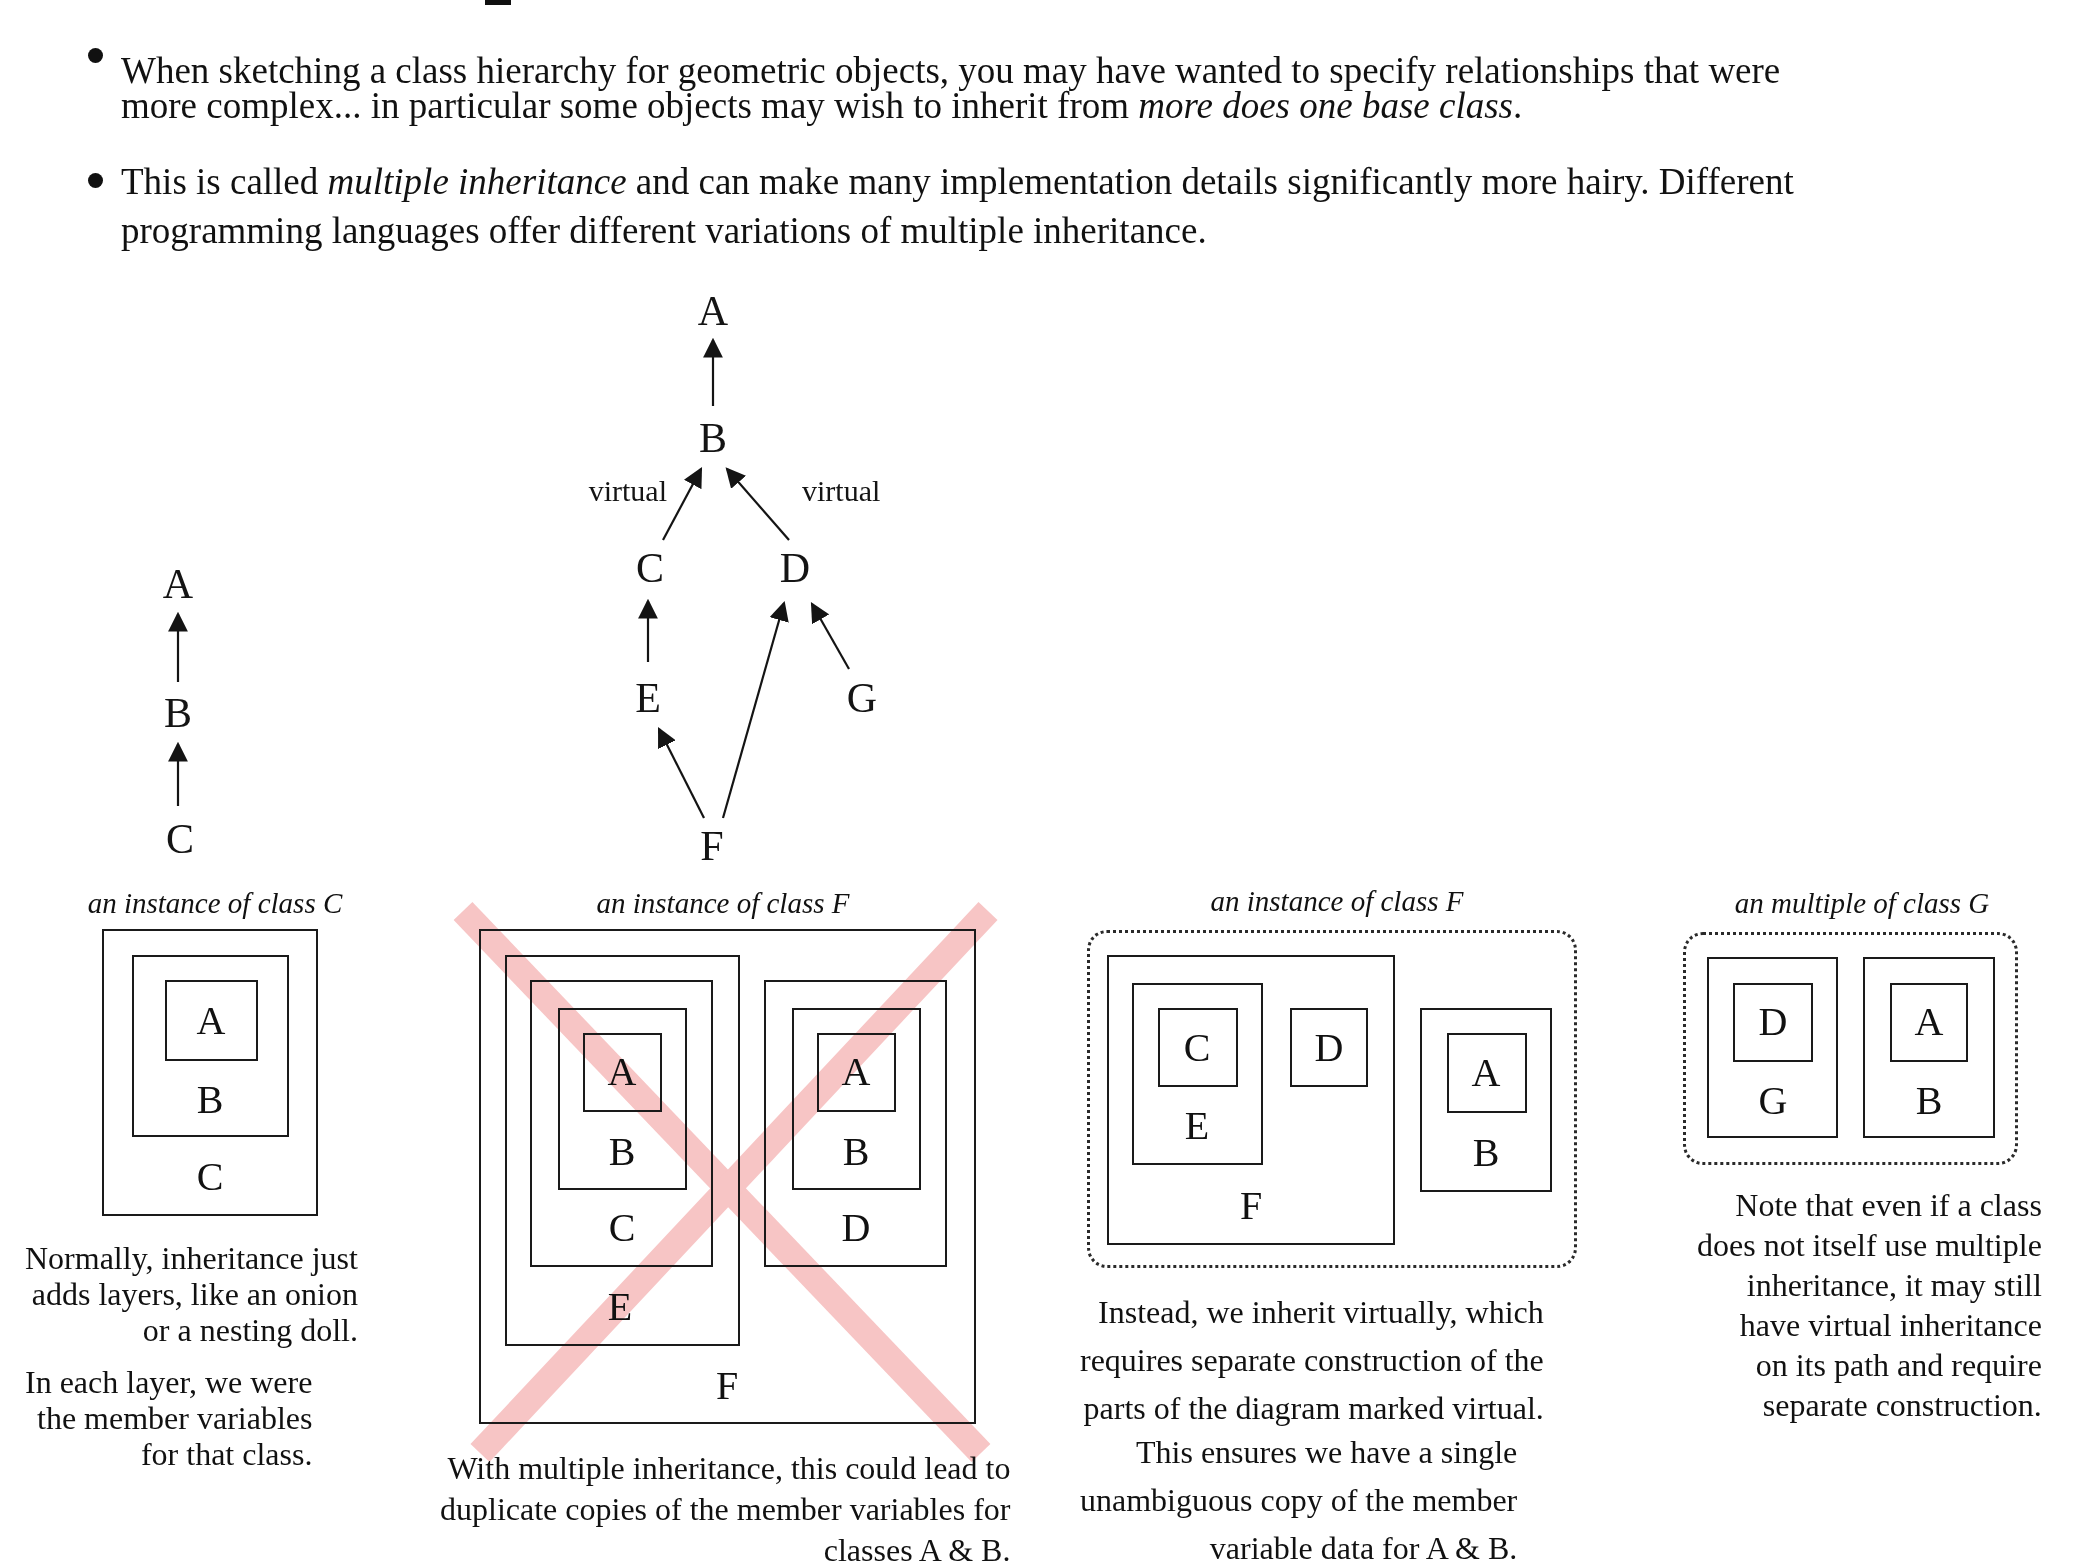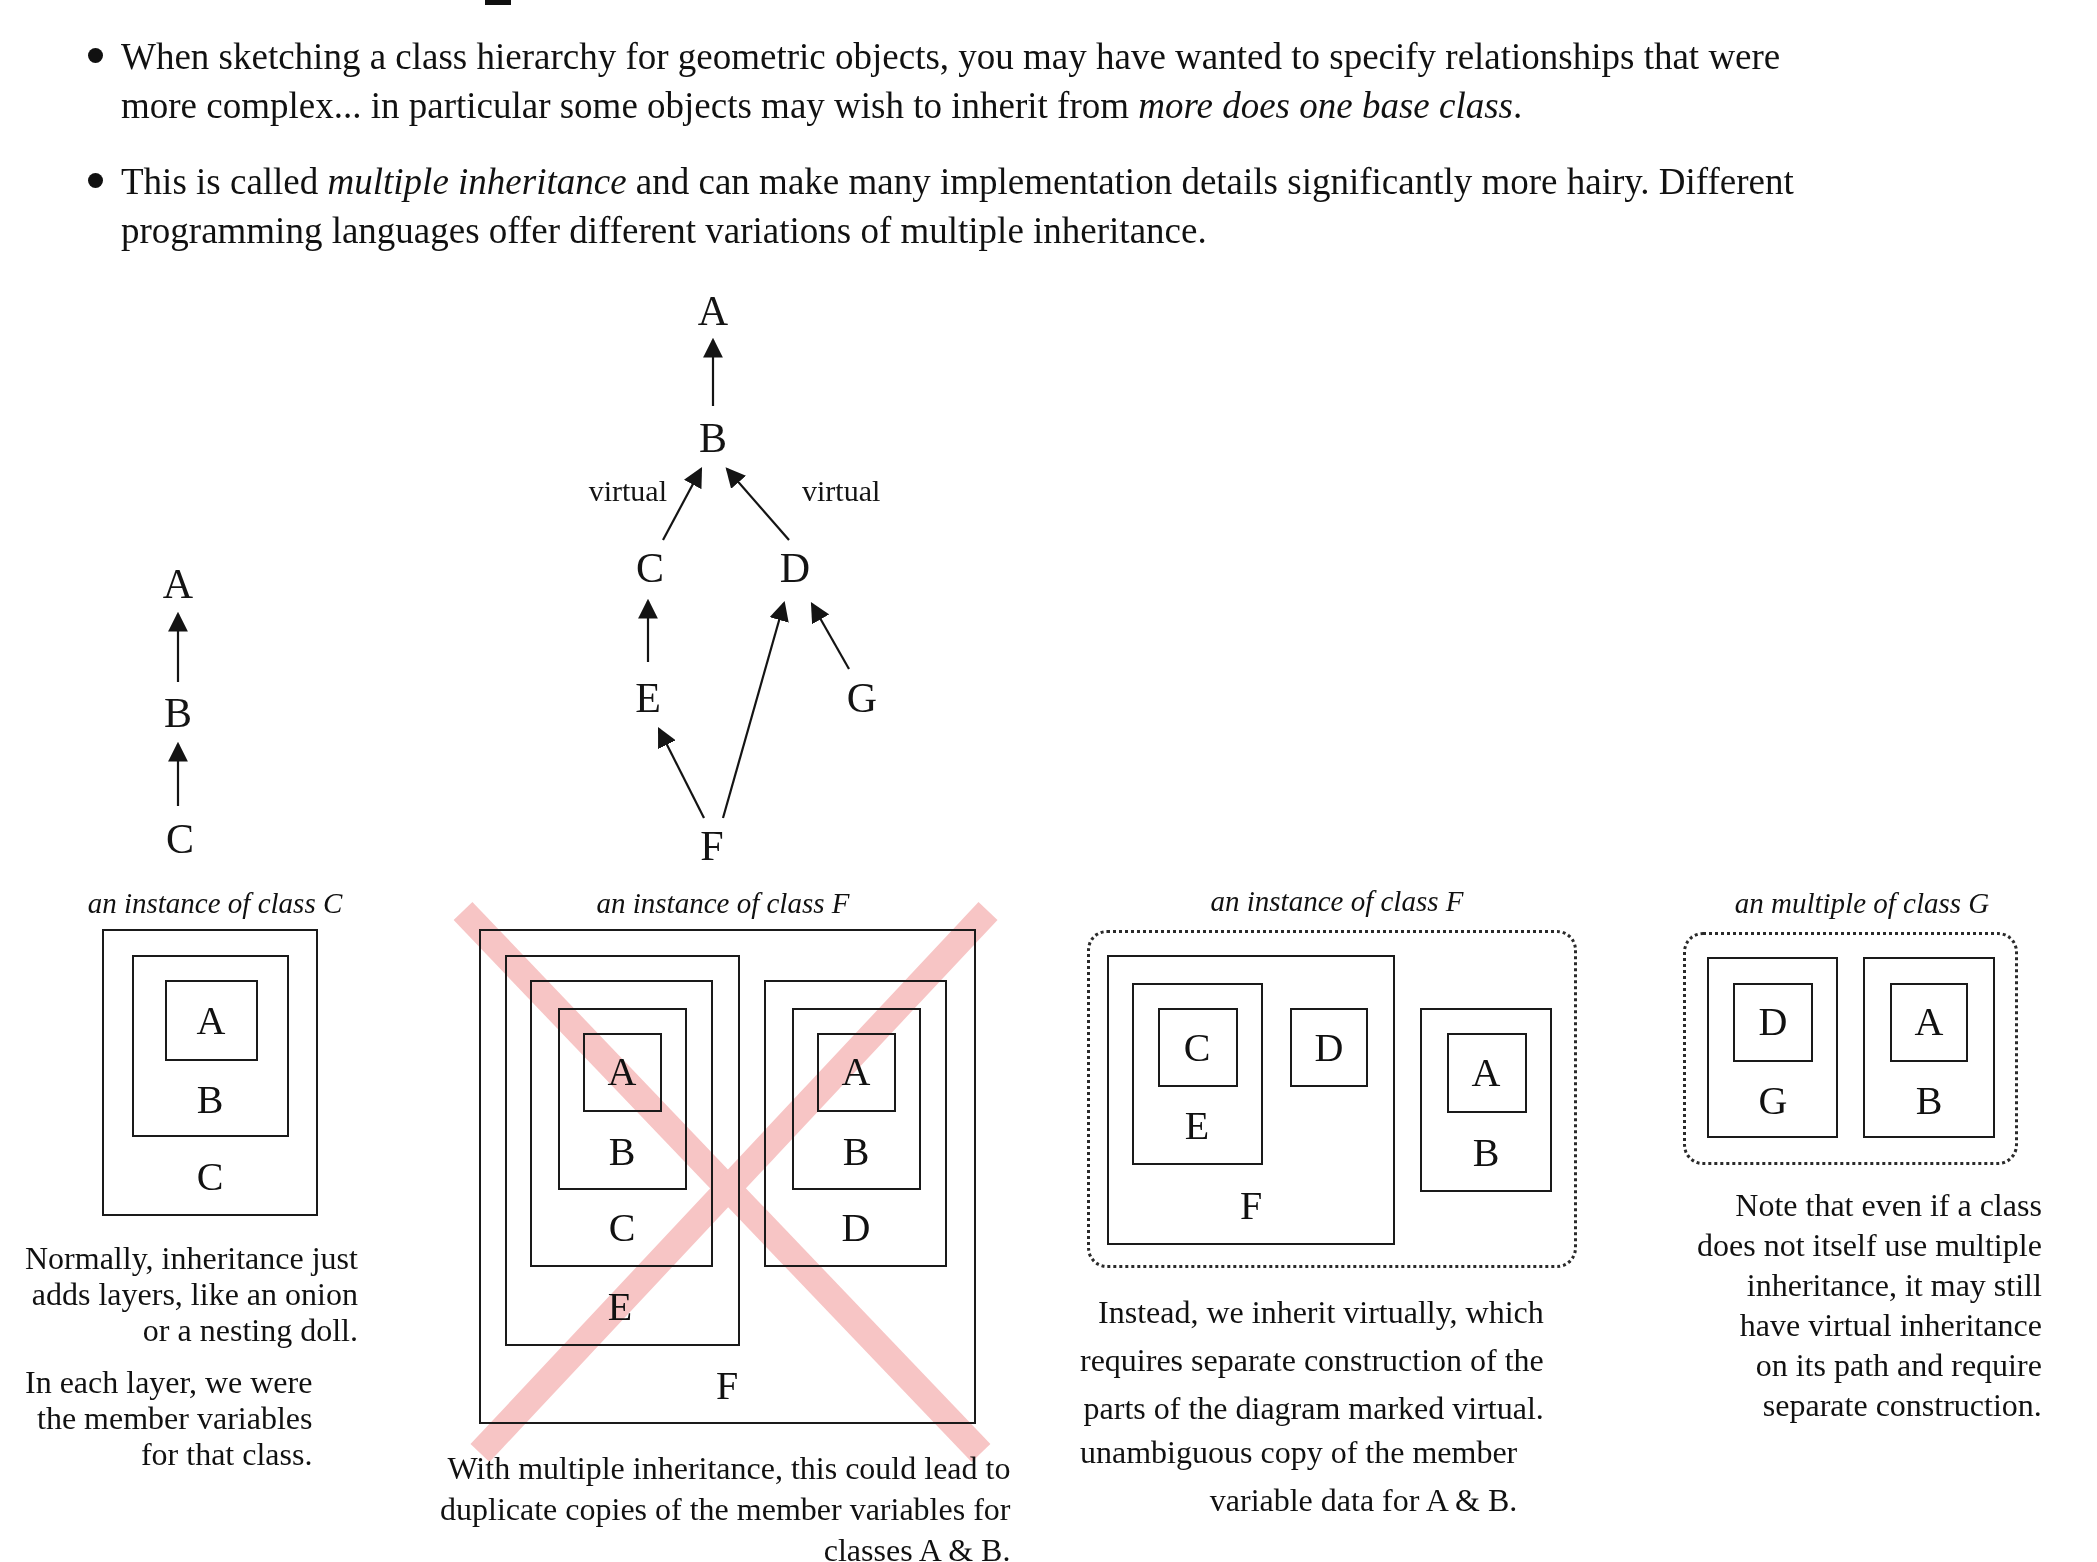--- a/index.html
+++ b/index.html
@@ -27,21 +27,21 @@
   .nodetxt{font-family:"Liberation Serif",serif;font-size:42px;fill:#141414;}
   .virtualtxt{font-family:"Liberation Serif",serif;font-size:30px;fill:#141414;}
   .xline{stroke:var(--pink,#f7c5c5);stroke-width:26;stroke-linecap:butt;}
 </style>
 </head>
 <body>
 
 <div class="frag" style="left:485px;top:0;width:26px;height:5px;"></div>
 
 <div class="dot" style="left:88px;top:48px;"></div>
-<div class="bullet-line" style="left:121px;top:31px;font-family:Liberation Serif, serif;"><span>When sketching a class hierarchy for geometric objects, you may have wanted to specify relationships that were</span></div>
+<div class="bullet-line" style="left:121px;top:45px;font-family:Liberation Serif, serif;"><span>When sketching a class hierarchy for geometric objects, you may have wanted to specify relationships that were</span></div>
 <div class="bullet-line" style="left:121px;top:80px;"><span>more complex... in particular some objects may wish to inherit from </span><span class="it">more does one base class</span><span>.</span></div>
 
 <div class="dot" style="left:88px;top:173px;"></div>
 <div class="bullet-line" style="left:121px;top:156px;"><span>This is called </span><span class="it">multiple inheritance</span><span> and can make many implementation details significantly more hairy.  Different</span></div>
 <div class="bullet-line" style="left:121px;top:205px;"><span>programming languages offer different variations of multiple inheritance.</span></div>
 
 <svg class="layer" style="left:120px;top:540px;" width="120" height="340" viewBox="120 540 120 340">
   <defs>
     <marker id="ah1" markerWidth="9" markerHeight="9" refX="8" refY="4.5" orient="auto">
         <path d="M0,0 L9,4.5 L0,9 z" fill="#141414"></path>
@@ -152,20 +152,21 @@
   <div>duplicate copies of the member variables for</div>
   <div>classes A &amp; B.</div>
 </div>
 
 <div class="note lh48" style="left:1080px;top:1288px;">
   <div>Instead, we inherit virtually, which</div>
   <div>requires separate construction of the</div>
   <div>parts of the diagram marked virtual.</div>
 </div>
 <div class="note lh48" style="left:1080px;top:1428px;">
+  <div>This ensures we have a single</div>
   <div>unambiguous copy of the member</div>
   <div>variable data for A &amp; B.</div>
 </div>
 
 <div class="note lh40" style="left:1697px;top:1185px;">
   <div>Note that even if a class</div>
   <div>does not itself use multiple</div>
   <div>inheritance, it may still</div>
   <div>have virtual inheritance</div>
   <div>on its path and require</div>

